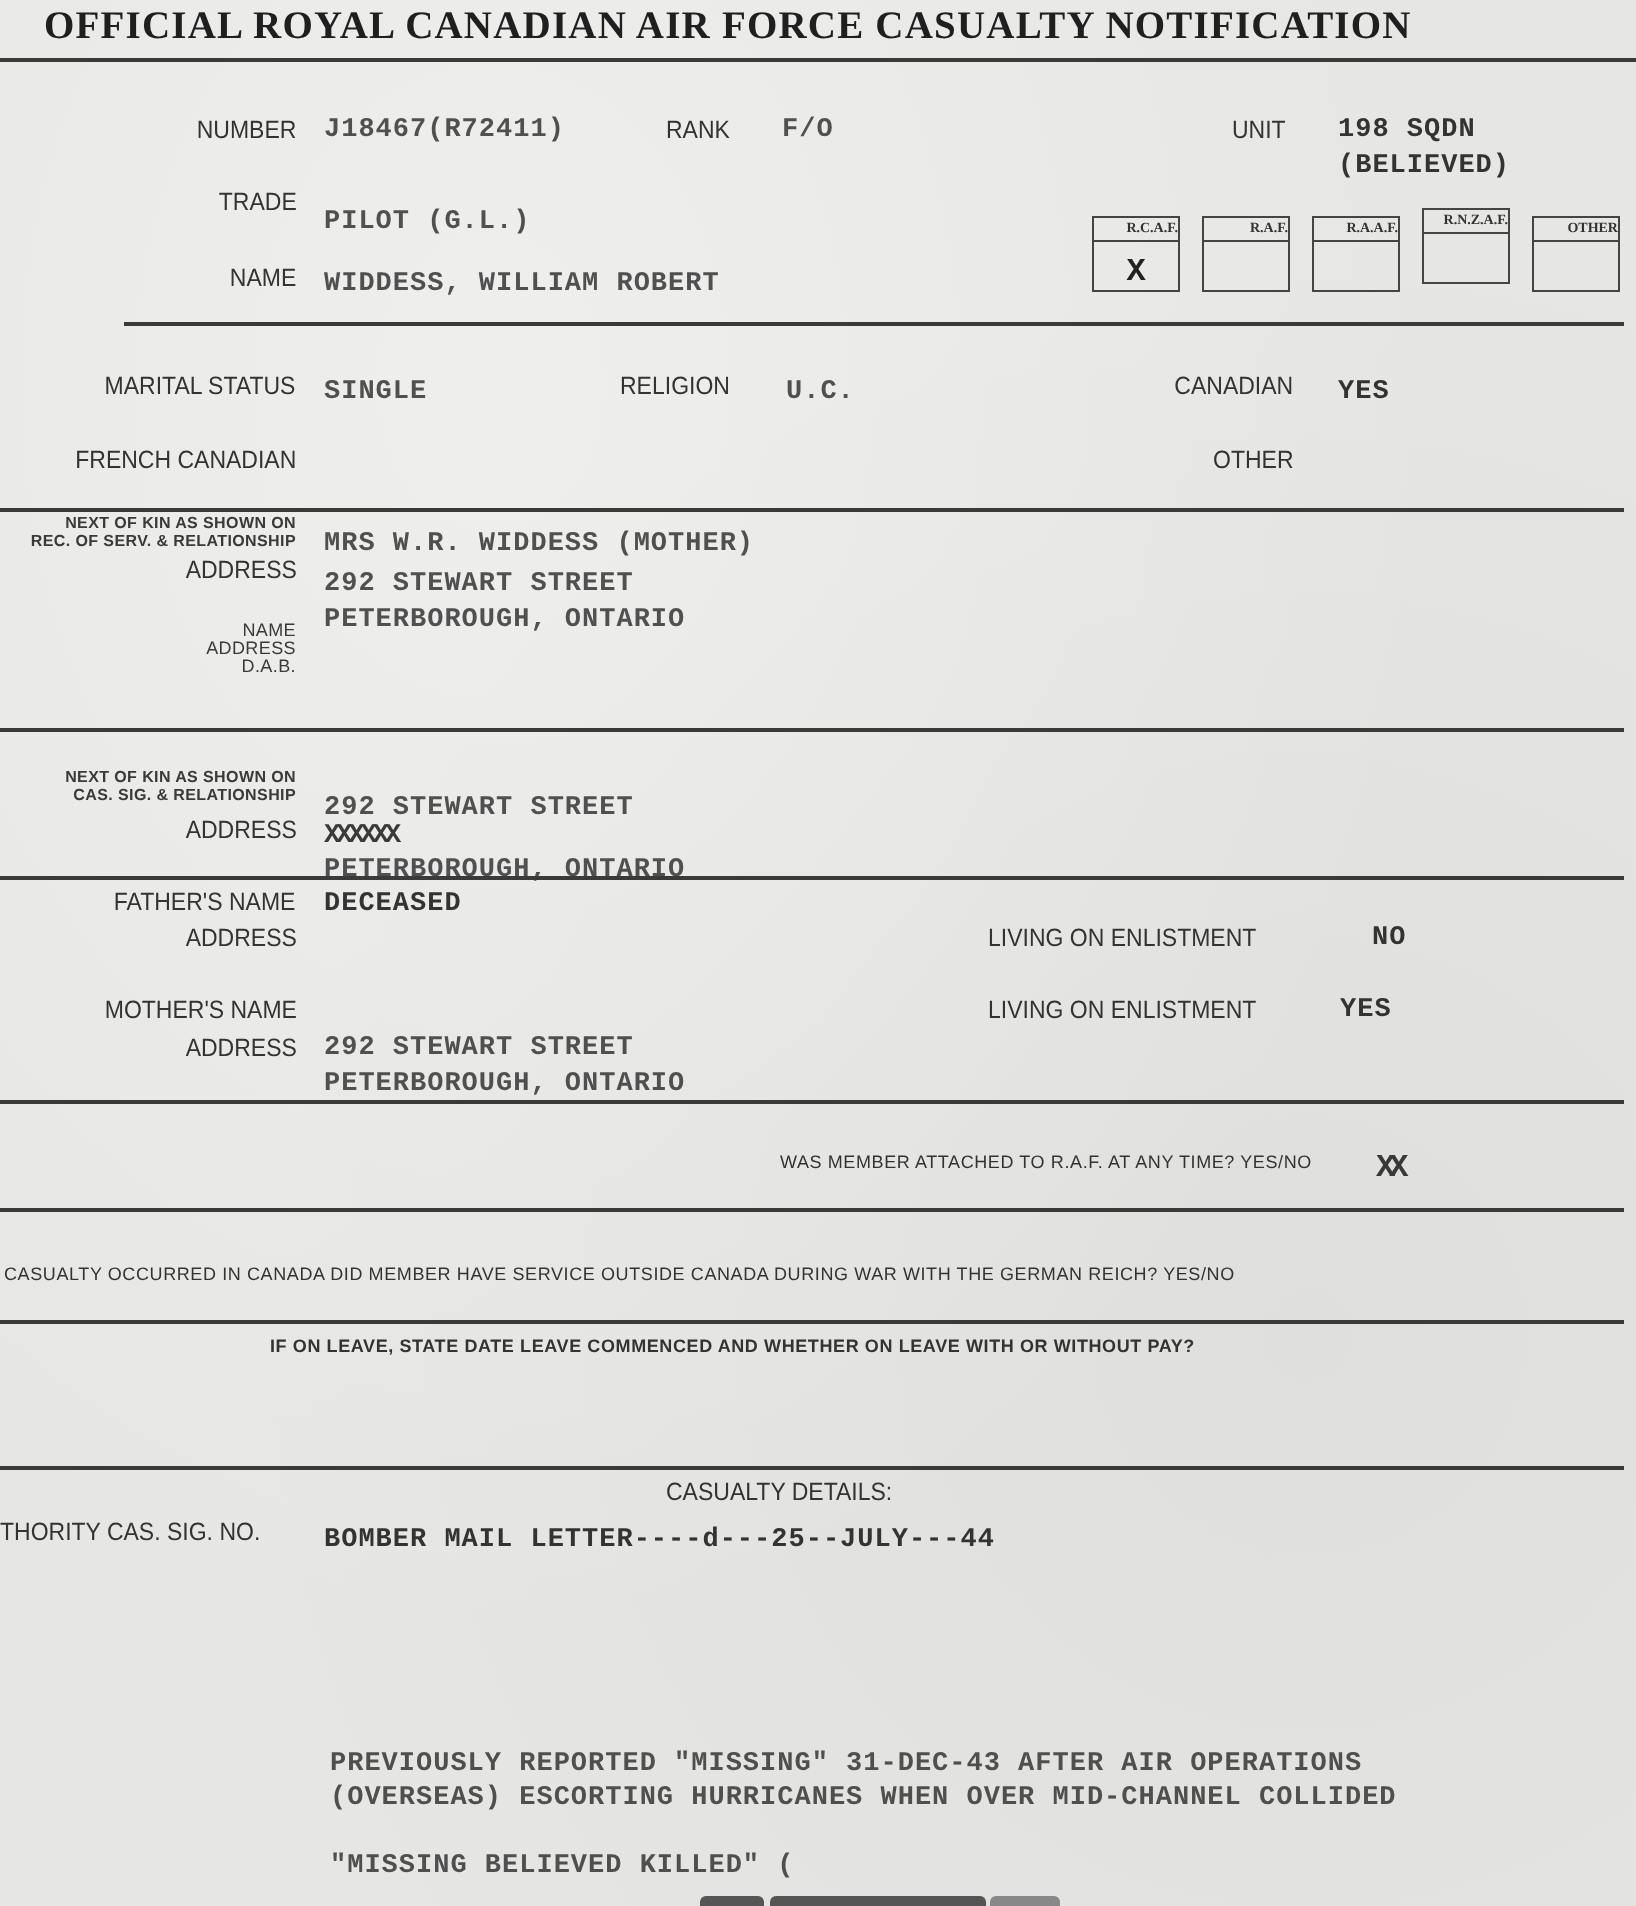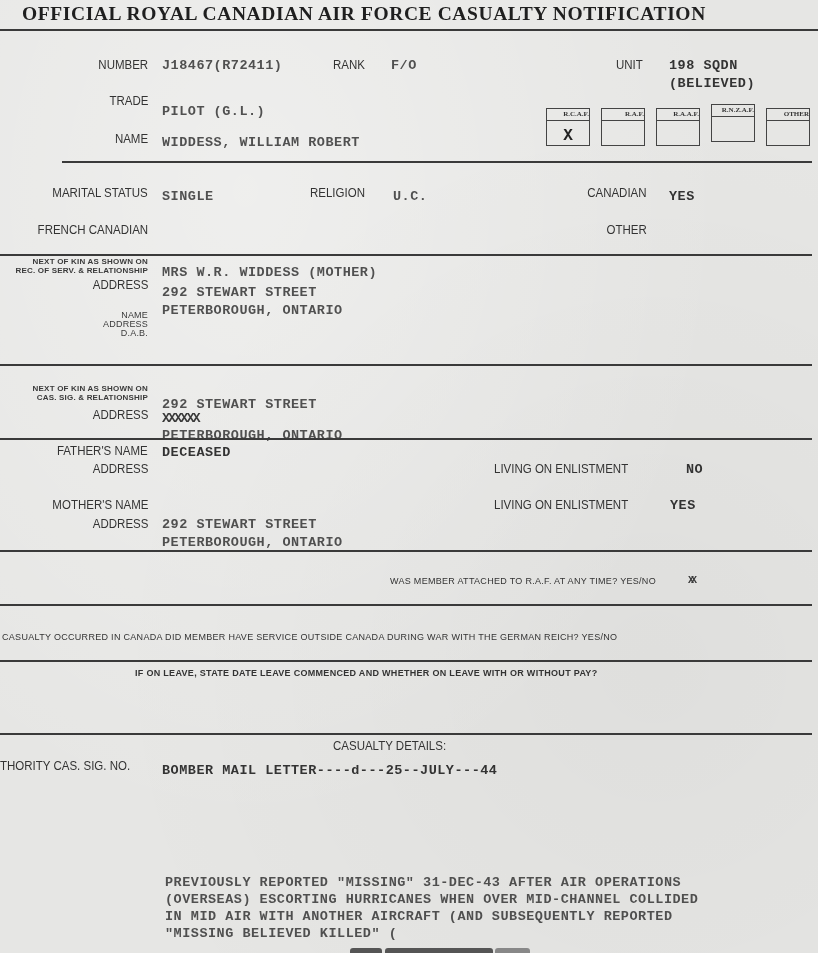--- a/index.html
+++ b/index.html
@@ -148,37 +148,36 @@
   <div class="abs tw dark" style="left:670px; top:498px;">YES</div>
   <div class="abs lbl r" style="right:670px; top:517px;">ADDRESS</div>
   <div class="abs tw" style="left:162px; top:517px;">292 STEWART STREET</div>
   <div class="abs tw" style="left:162px; top:535px;">PETERBOROUGH, ONTARIO</div>
   <div class="hr" style="left:0; top:550px; width:812px;"></div>
 
   <div class="abs tiny-lbl" style="left:390px; top:576px; font-size:9px;">
     <span>WAS MEMBER ATTACHED TO R.A.F. AT ANY TIME?</span>
     <span>YES/NO</span>
   </div>
-  <div class="abs tw strike" style="left:688px; top:575px; font-size:10px; letter-spacing:-3px;">XX</div>
+  <div class="abs tw strike" style="left:688px; top:575px; font-size:16px; letter-spacing:-3px;">XX</div>
   <div class="hr" style="left:0; top:604px; width:812px;"></div>
 
   <div class="abs tiny-lbl" style="left:2px; top:632px; font-size:9px;">
     <span>CASUALTY OCCURRED IN CANADA DID MEMBER HAVE SERVICE OUTSIDE CANADA DURING WAR WITH THE GERMAN REICH?</span>
     <span>YES/NO</span>
   </div>
   <div class="hr" style="left:0; top:660px; width:812px;"></div>
 
   <div class="abs tiny-lbl" style="left:135px; top:668px; font-size:9px;font-weight:bold;">IF ON LEAVE, STATE DATE LEAVE COMMENCED AND WHETHER ON LEAVE WITH OR WITHOUT PAY?</div>
   <div class="hr" style="left:0; top:733px; width:812px;"></div>
 
   <div class="abs lbl" style="left:333px; top:739px;">CASUALTY DETAILS:</div>
   <div class="abs lbl" style="left:0; top:759px;">THORITY CAS. SIG. NO.</div>
   <div class="abs tw dark" style="left:162px; top:763px;">BOMBER MAIL LETTER----d---25--JULY---44</div>
 
   <div class="abs tw" style="left:165px; top:875px;">PREVIOUSLY REPORTED "MISSING"  31-DEC-43 AFTER AIR OPERATIONS</div>
   <div class="abs tw" style="left:165px; top:892px;">(OVERSEAS)  ESCORTING HURRICANES WHEN OVER MID-CHANNEL COLLIDED</div>
-  <div class="abs tw" style="left:165px; top:909px;">IN MID AIR WITH ANOTHER AIRCRAFT  (AND SUBSEQUENTLY REPORTED</div>
   <div class="abs tw" style="left:165px; top:926px;">"MISSING BELIEVED KILLED" (</div>
 
   <div class="tabs" style="left:350px; width:32px;"></div>
   <div class="tabs" style="left:385px; width:108px;"></div>
   <div class="tabs" style="left:495px; width:35px; background:#888;"></div>
 </div>
 
 </body></html>

